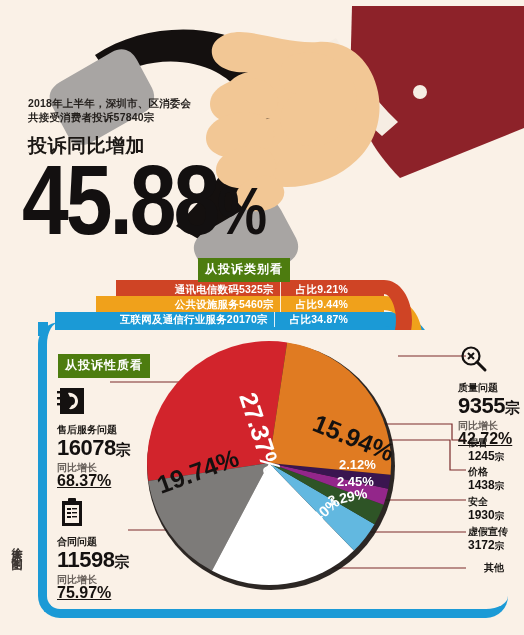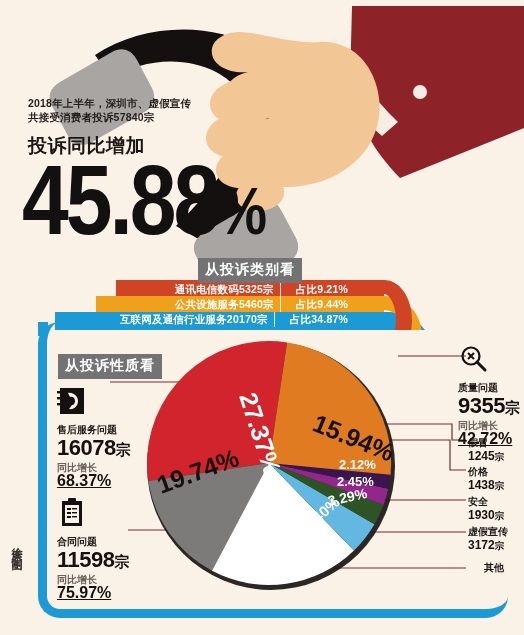--- a/index.html
+++ b/index.html
@@ -29,22 +29,22 @@
   .bignum{
     position:absolute;left:22px;top:150px;
     font-size:84px;line-height:84px;font-weight:800;color:#131010;
     letter-spacing:-3px;white-space:nowrap;
     transform:scaleY(1.18);transform-origin:left top;
   }
   .bignum .pc{font-size:56px;letter-spacing:-2px;}
 
   
   .tag{
-    position:absolute;background:#737373;color:#fff;
-    font-size:14px;font-weight:800;letter-spacing:1px;
+    position:absolute;background:#4d7c0f;color:#fff;
+    font-size:12px;font-weight:800;letter-spacing:1px;
     padding:3px 7px 4px 7px;white-space:nowrap;z-index:14;
   }
   #tag-category{left:198px;top:258px;}
   #tag-nature{left:58px;top:354px;}
 
   
   .bars{position:absolute;left:0;top:278px;width:524px;height:52px;z-index:10;}
   .bars svg{display:block;}
   .barlabel{
     position:absolute;height:15px;line-height:15px;
@@ -139,21 +139,21 @@
       <path d="M262 176 C 248 178, 236 186, 236 196 C 236 206, 248 213, 262 211
                C 276 209, 286 200, 284 190 C 282 180, 274 175, 262 176 Z" fill="#f2c795"></path>
 
       <path d="M296 54 C 322 48, 346 60, 354 84 C 362 108, 352 132, 330 142
                C 312 150, 292 146, 284 132 C 276 118, 282 102, 296 94
                C 284 92, 276 82, 280 70 C 283 60, 288 56, 296 54 Z" fill="#f2c795"></path>
     </svg>
   </div>
 
   <div class="head-lines">
-    <div class="head-line">2018年上半年，深圳市、虚假宣传</div>
+    <div class="head-line">2018年上半年，深圳市、区消委会</div>
     <div class="head-line">共接受消费者投诉57840宗</div>
   </div>
   <div class="head-sub">投诉同比增加</div>
   <div class="bignum">
     <span>45.88</span><span class="pc">%</span>
   </div>
 
   <div class="tag" id="tag-category">从投诉类别看</div>
 
   <div class="bars">

